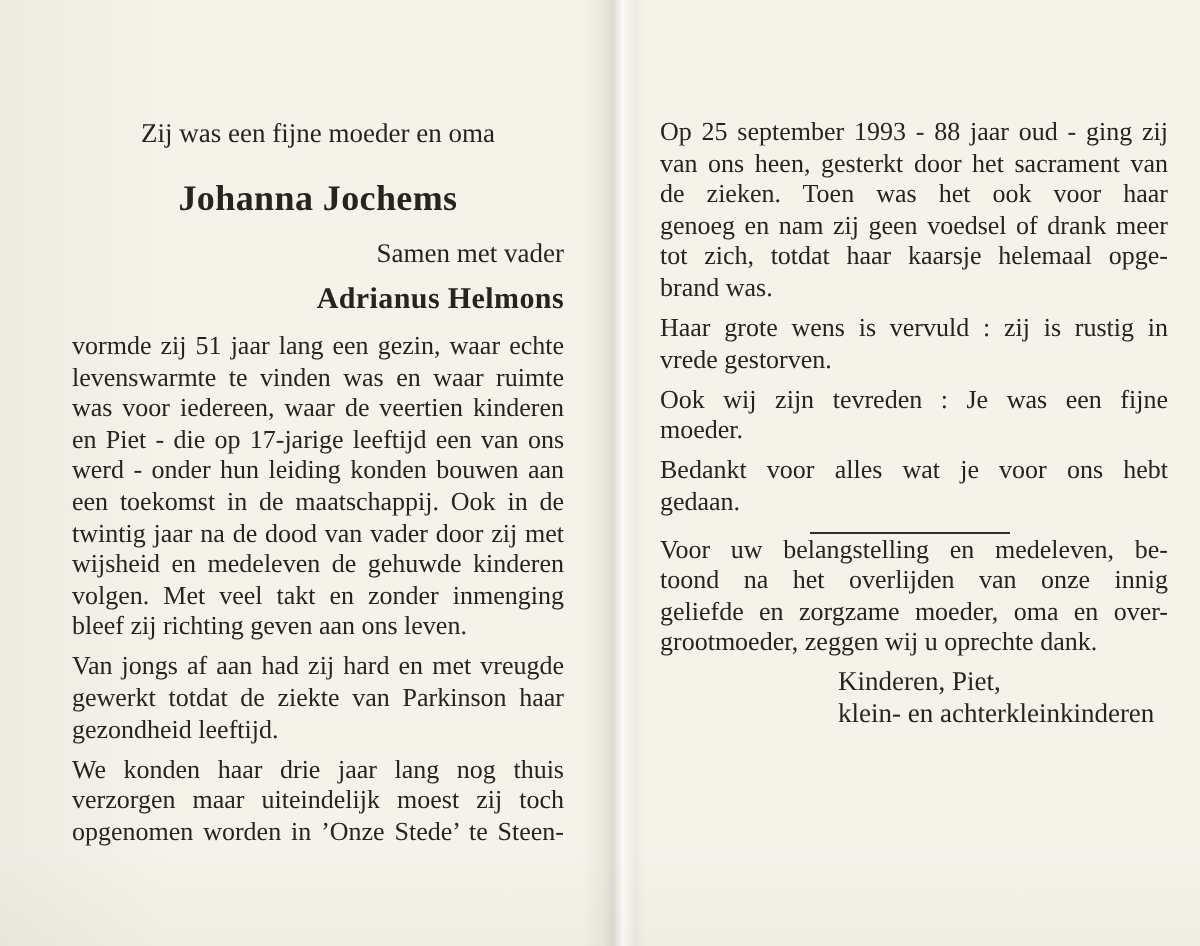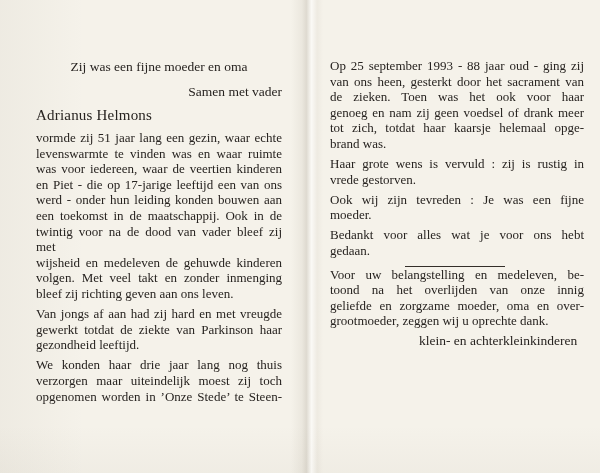--- a/index.html
+++ b/index.html
@@ -70,23 +70,23 @@
   }
   .with-label {
     margin-top: 9px;
     font-size: 13.5px;
     line-height: 16px;
     text-align: right;
   }
   .father-name {
     margin: 6px 0 0 0;
     font-size: 15px;
-    font-weight: normal;
+    font-weight: bold;
     line-height: 18px;
-    text-align: left;
+    text-align: right;
     letter-spacing: 0.2px;
   }
   .body-text {
     margin-top: 6px;
     font-size: 13px;
     line-height: 15.6px;
   }
   .page-right .body-text { margin-top: 0; }
   .para { margin: 0 0 4.5px 0; }
   .para:last-child { margin-bottom: 0; }
@@ -106,31 +106,32 @@
     text-align: left;
   }
 </style>
 </head>
 <body>
 
 <div class="card">
 
   <div class="page page-left">
     <div class="intro">Zij was een fijne moeder en oma</div>
+    <div class="deceased-name">Johanna Jochems</div>
     <div class="with-label">Samen met vader</div>
     <div class="father-name">Adrianus Helmons</div>
     <div class="body-text">
         <div class="para">
           <div class="line">vormde zij 51 jaar lang een gezin, waar echte</div>
           <div class="line">levenswarmte te vinden was en waar ruimte</div>
           <div class="line">was voor iedereen, waar de veertien kinderen</div>
           <div class="line">en Piet - die op 17-jarige leeftijd een van ons</div>
           <div class="line">werd - onder hun leiding konden bouwen aan</div>
           <div class="line">een toekomst in de maatschappij. Ook in de</div>
-          <div class="line">twintig voor na de dood van vader bleef zij met</div>
+          <div class="line">twintig jaar na de dood van vader door zij met</div>
           <div class="line">wijsheid en medeleven de gehuwde kinderen</div>
           <div class="line">volgen. Met veel takt en zonder inmenging</div>
           <div class="line last">bleef zij richting geven aan ons leven.</div>
         </div>
         <div class="para">
           <div class="line">Van jongs af aan had zij hard en met vreugde</div>
           <div class="line">gewerkt totdat de ziekte van Parkinson haar</div>
           <div class="line last">gezondheid leeftijd.</div>
         </div>
         <div class="para">
@@ -169,17 +170,18 @@
     <div class="divider"></div>
     <div class="body-text thanks">
         <div class="para">
           <div class="line">Voor uw belangstelling en medeleven, be-</div>
           <div class="line">toond na het overlijden van onze innig</div>
           <div class="line">geliefde en zorgzame moeder, oma en over-</div>
           <div class="line last">grootmoeder, zeggen wij u oprechte dank.</div>
         </div>
       </div>
     <div class="signature">
+      <div>Kinderen, Piet,</div>
       <div>klein- en achterkleinkinderen</div>
     </div>
   </div>
 
 </div>
 
 </body></html>

